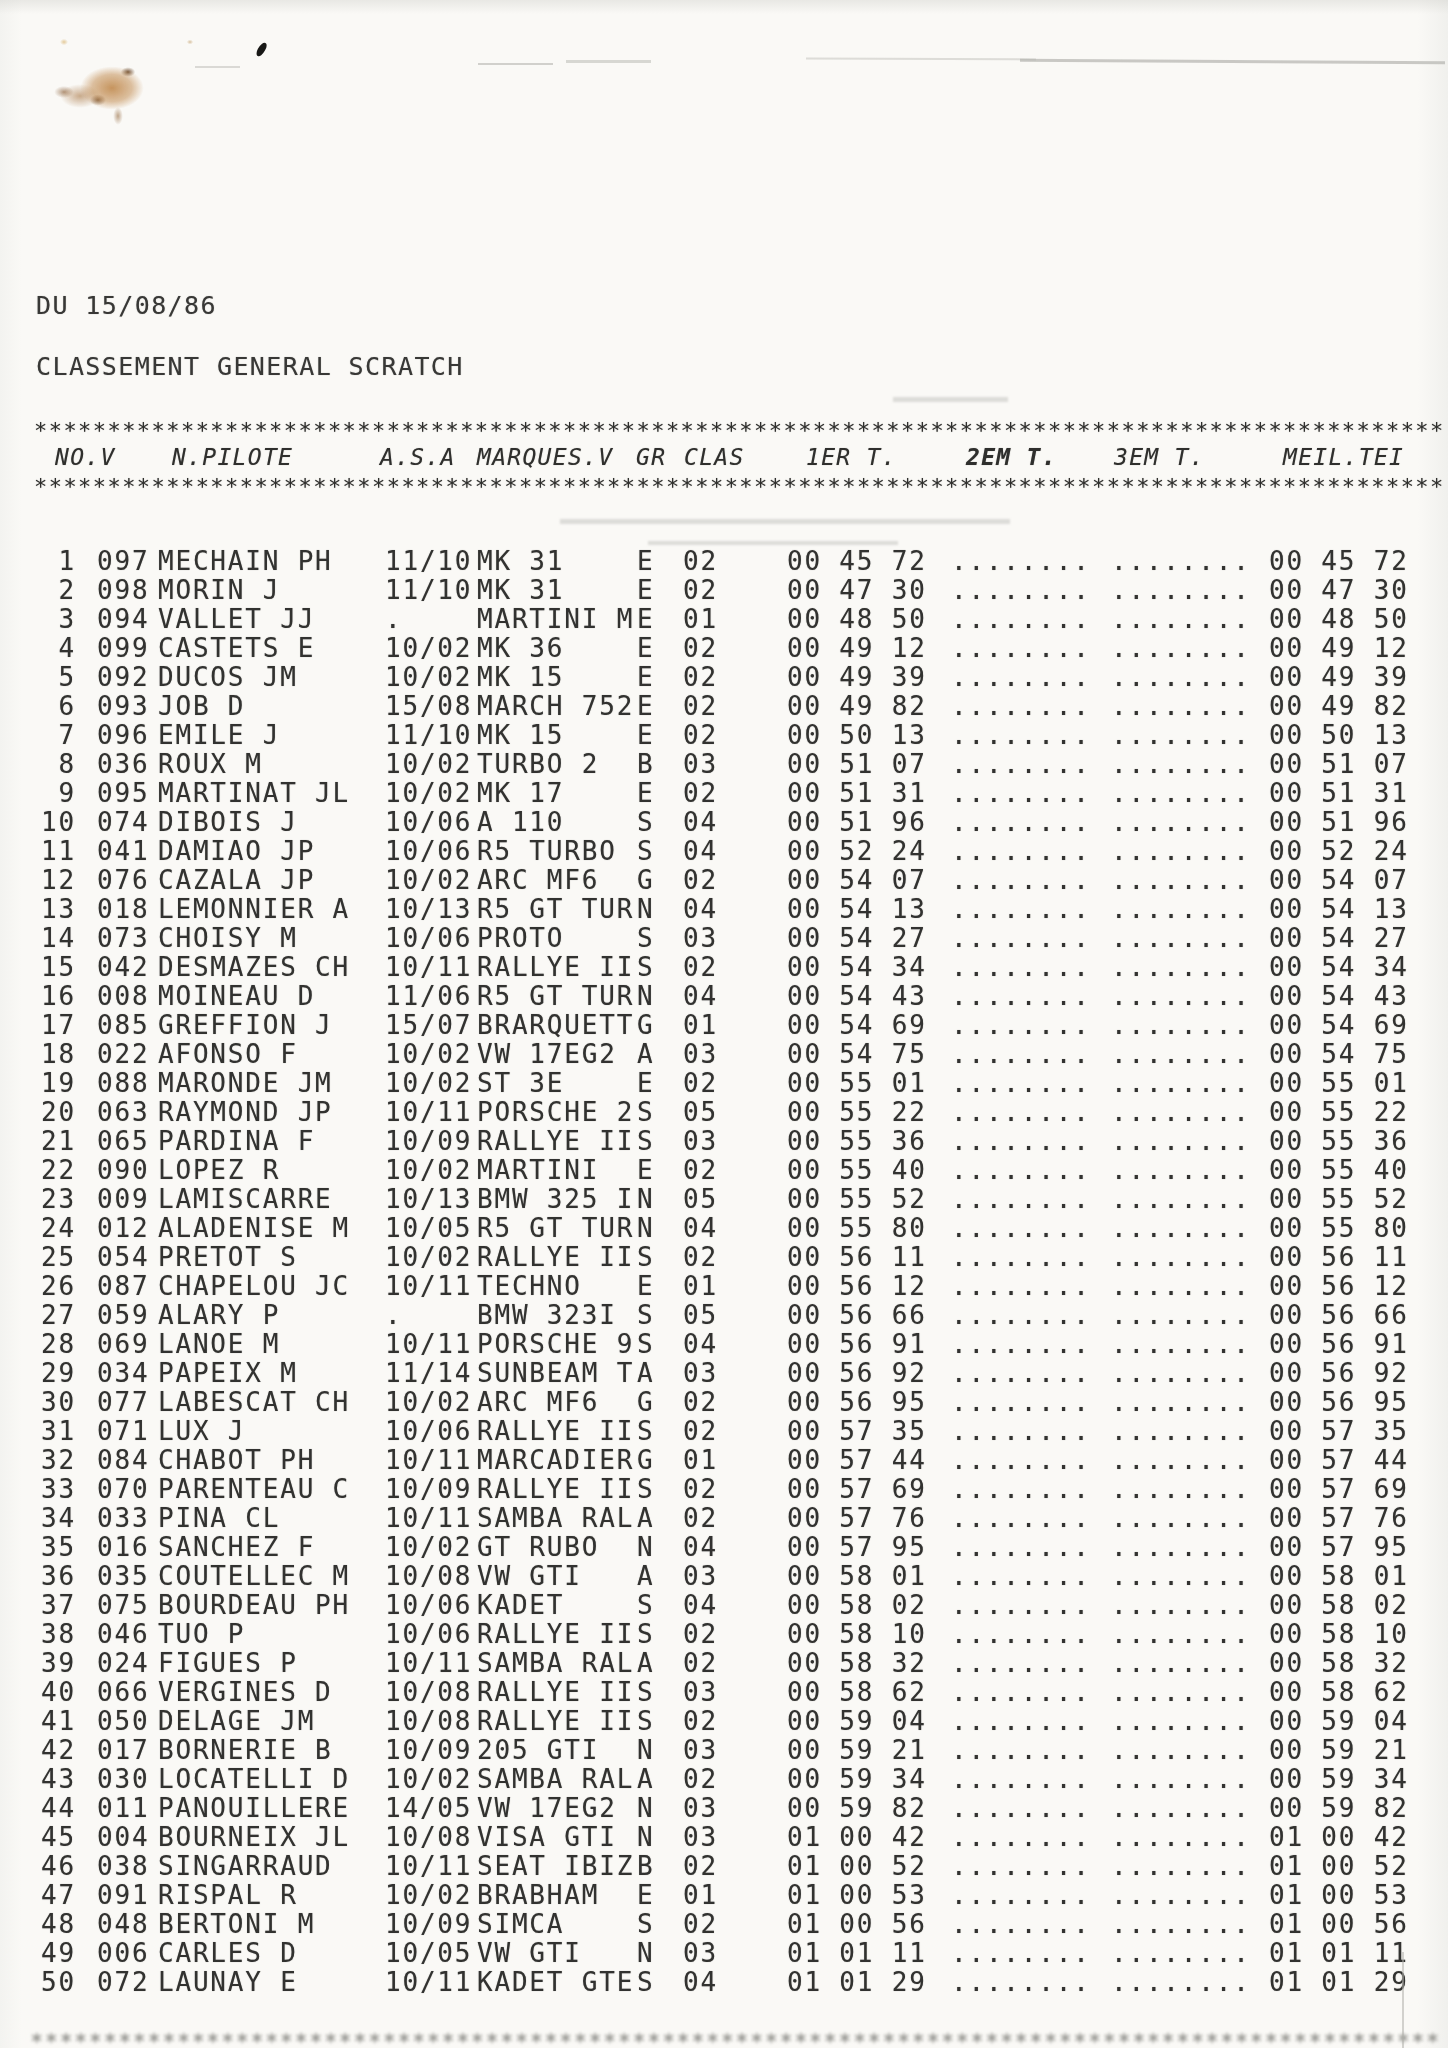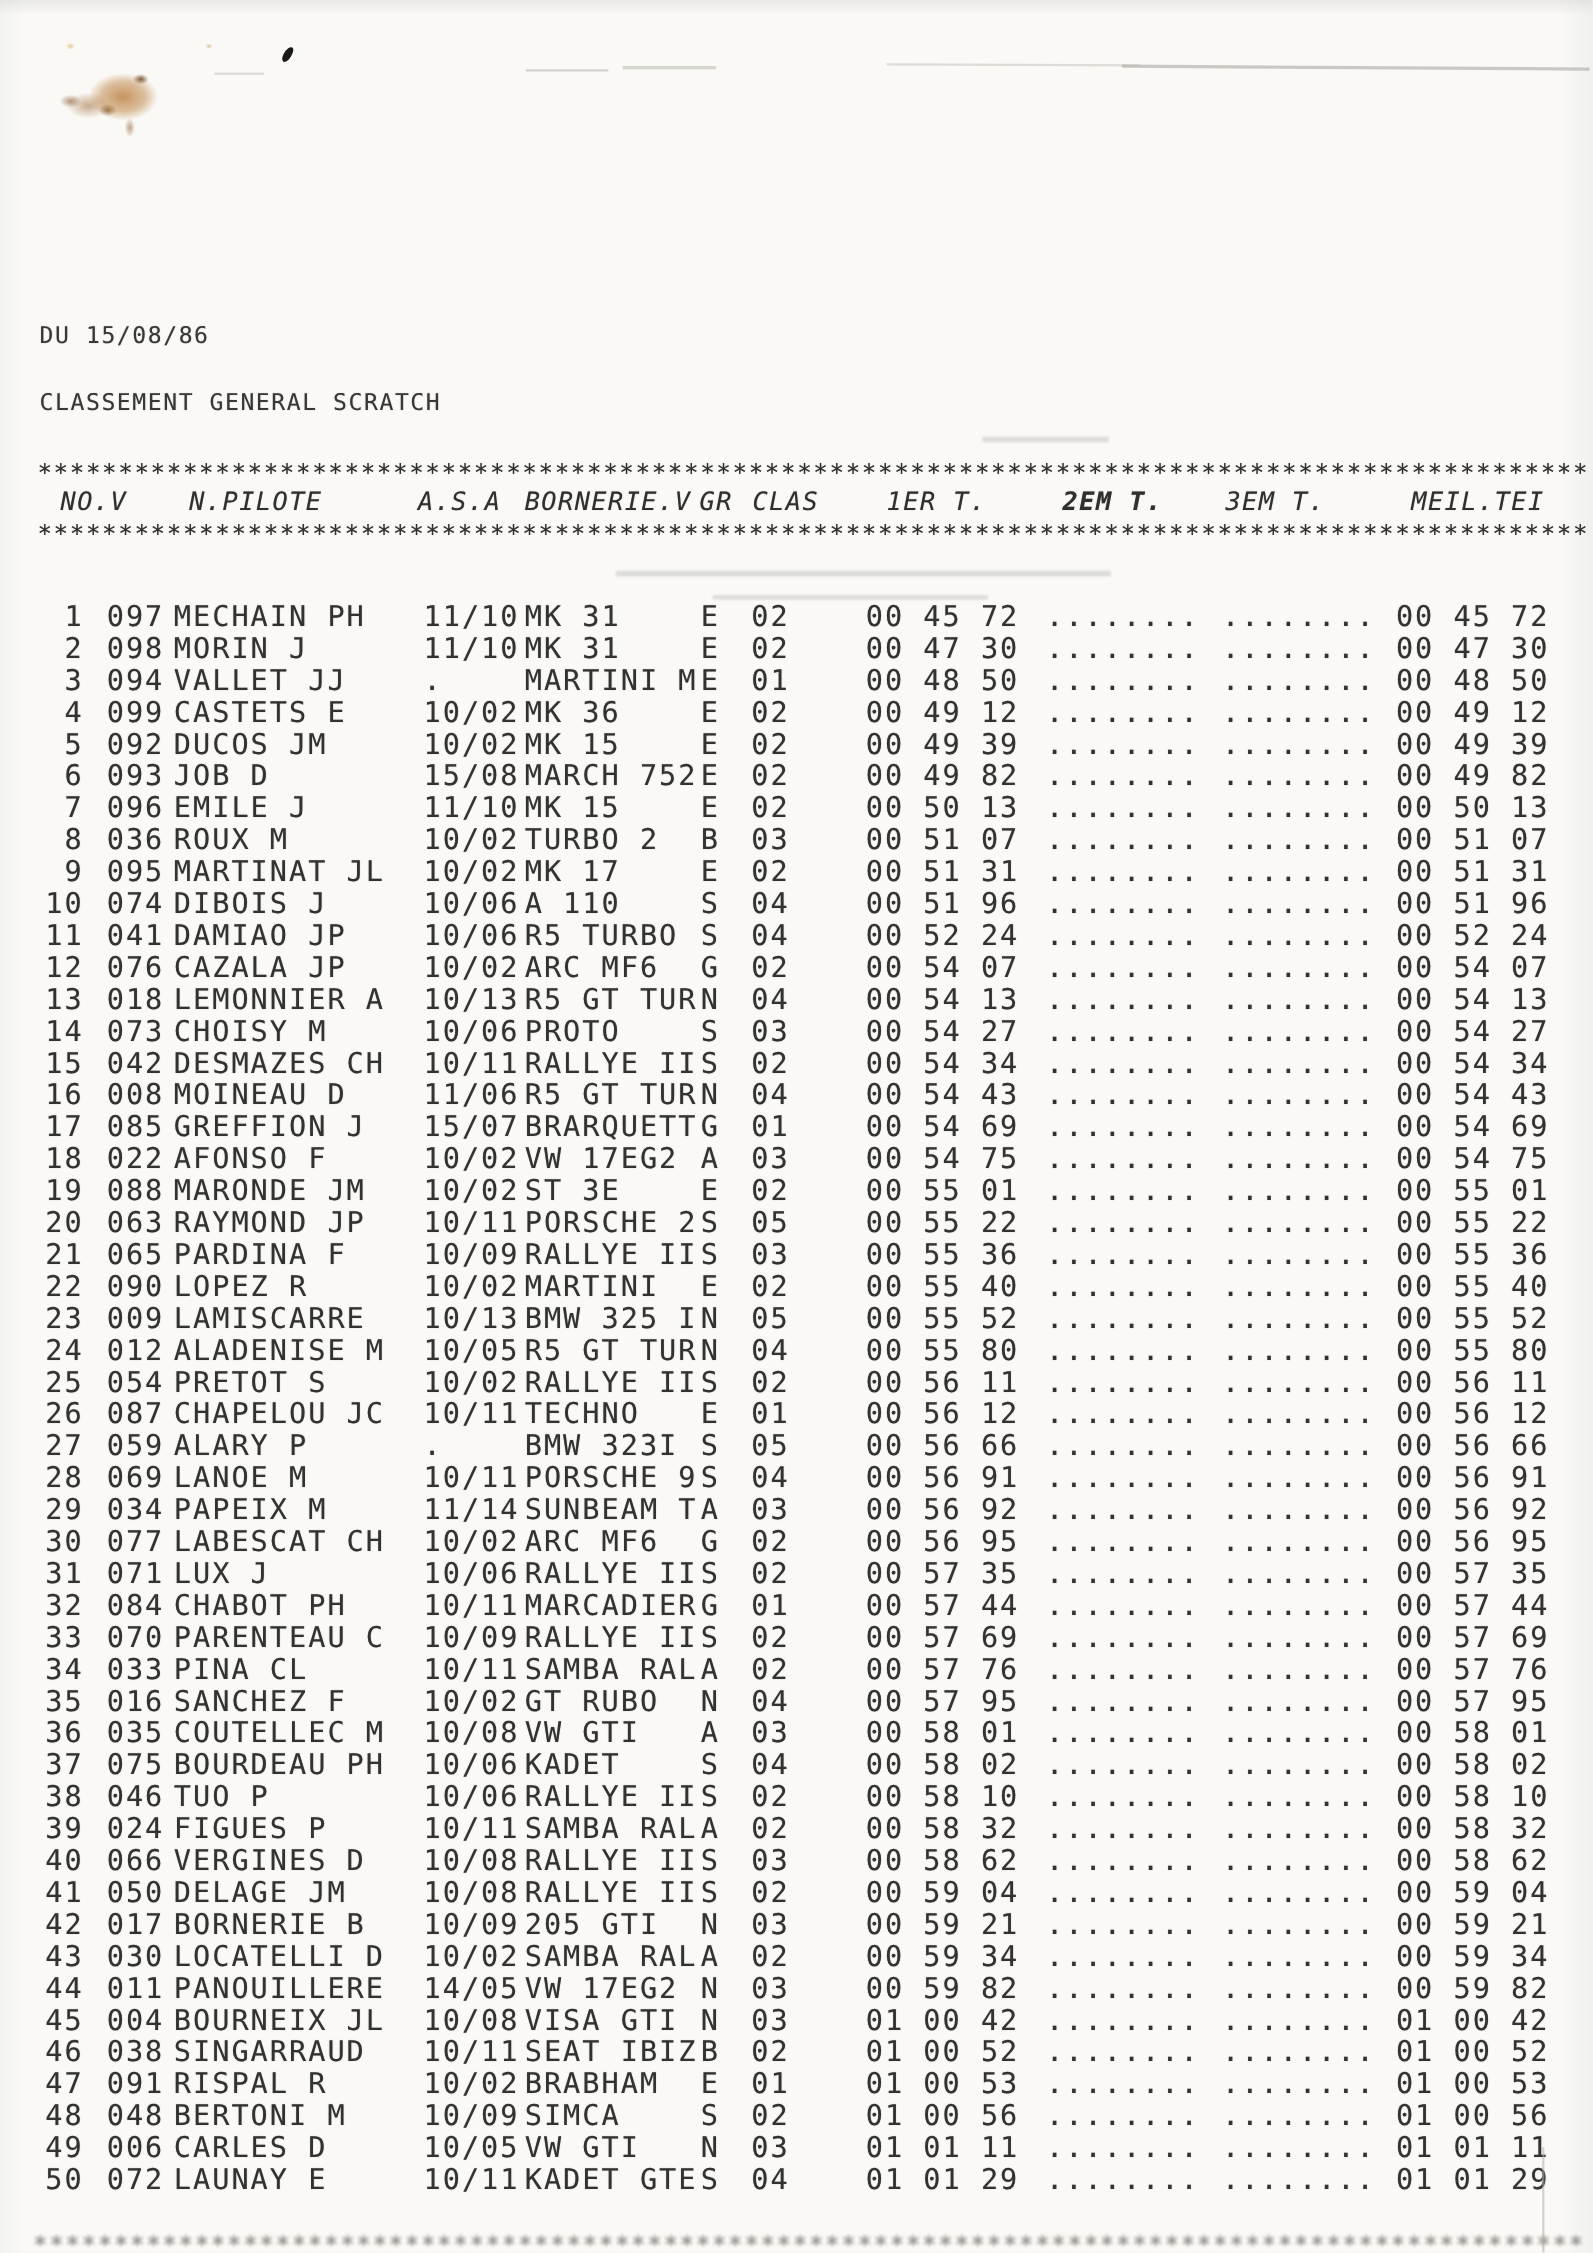--- a/index.html
+++ b/index.html
@@ -17,21 +17,21 @@
     content:"";position:absolute;left:0;top:0;right:0;height:14px;
     background:linear-gradient(180deg,rgba(200,200,195,.35),rgba(200,200,195,0));
     pointer-events:none;
   }
   .txt{position:absolute;white-space:pre;text-shadow:0 0 1px rgba(60,60,55,.45);}
   .title{
     left:36px;top:186px;font-size:32px;line-height:32px;font-weight:bold;
     letter-spacing:7.5px;color:#242422;
   }
   .dateline{left:36px;top:295px;font-size:21px;line-height:21px;letter-spacing:1.4px;color:#38383^6;}
-  .dateline,.subtitle{left:36px;font-size:21px;line-height:21px;letter-spacing:1.4px;color:#383836;text-align:center;}
+  .dateline,.subtitle{left:36px;font-size:25px;line-height:21px;letter-spacing:1.4px;color:#383836;text-align:center;}
   .dateline{top:295px;}
   .subtitle{top:356px;}
   .sep{
     left:34px;font-size:22px;line-height:22px;letter-spacing:1.45px;color:#2f2f2d;
     width:1420px;overflow:hidden;
   }
   .sep1{top:420px;}
   .sep2{top:476px;}
   .colhead{font-style:italic;font-size:23px;line-height:23px;letter-spacing:1.3px;top:446px;color:#2f2f2d;}
   .ch0{left:55px;}  .ch1{left:172px;} .ch2{left:380px;} .ch3{left:477px;}
@@ -95,21 +95,21 @@
   <div class="ghost g3"></div>
 
   <div class="txt dateline">DU 15/08/86</div>
   <div class="txt subtitle">CLASSEMENT GENERAL SCRATCH</div>
 
   <div class="txt sep sep1">************************************************************************************************</div>
 
   <div class="txt colhead ch0">NO.V</div>
   <div class="txt colhead ch1">N.PILOTE</div>
   <div class="txt colhead ch2">A.S.A</div>
-  <div class="txt colhead ch3">BORNERIE.V</div>
+  <div class="txt colhead ch3">MARQUES.V</div>
   <div class="txt colhead ch4">GR</div>
   <div class="txt colhead ch5">CLAS</div>
   <div class="txt colhead ch6">1ER T.</div>
   <div class="txt colhead ch7">2EM T.</div>
   <div class="txt colhead ch8">3EM T.</div>
   <div class="txt colhead ch9">MEIL.TEI</div>
 
   <div class="txt sep sep2">************************************************************************************************</div>
 
   <div class="rows">

